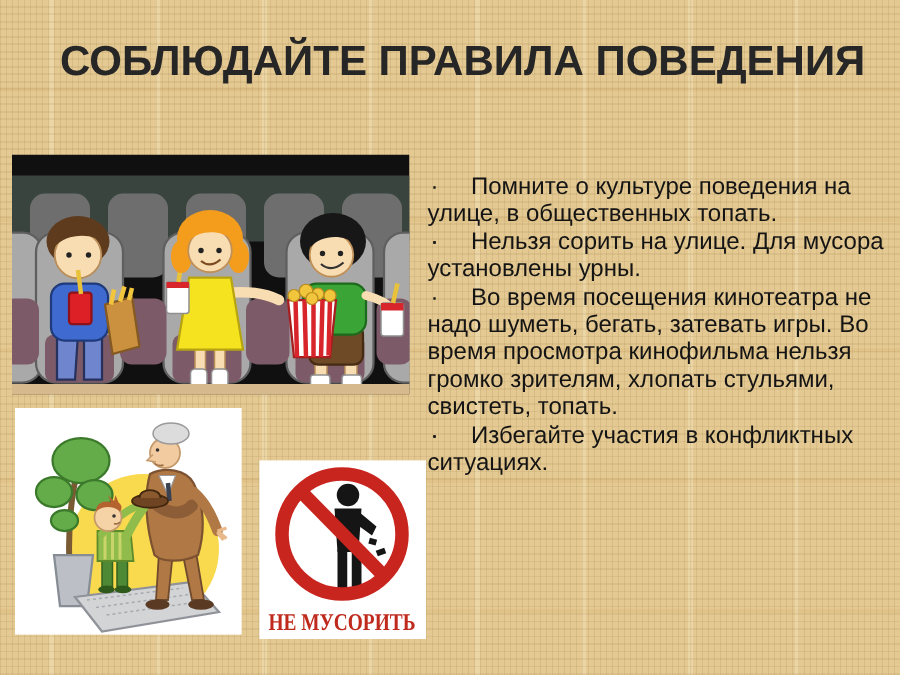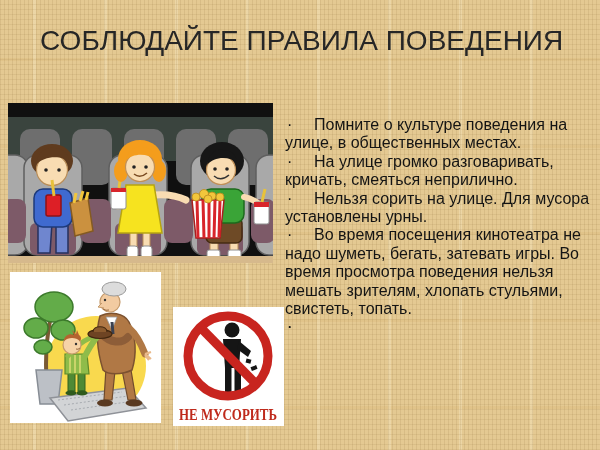--- a/index.html
+++ b/index.html
@@ -17,21 +17,21 @@
       repeating-linear-gradient(90deg, transparent 0px, transparent 33px, rgba(255,246,216,0.28) 33px, rgba(255,246,216,0.28) 36px, transparent 36px, transparent 71px),
       repeating-linear-gradient(0deg, transparent 0px, transparent 41px, rgba(210,170,100,0.18) 41px, rgba(210,170,100,0.18) 44px, transparent 44px, transparent 87px);
   }
 
   .title {
     position: absolute;
     left: 40px;
     top: 24px;
     font-size: 28px;
     line-height: 33px;
-    font-weight: 400;
+    font-weight: 700;
     color: #262626;
     letter-spacing: 0px;
     white-space: nowrap;
   }
 
   .rules {
     position: absolute;
     left: 285px;
     top: 116px;
     width: 312px;
@@ -235,32 +235,32 @@
         <rect x="72" y="66" width="5" height="4" transform="rotate(30 74 68)"></rect>
       </g>
       <circle cx="55" cy="49" r="40" fill="none" stroke="#c8251f" stroke-width="9"></circle>
       <line x1="28" y1="21" x2="83" y2="77" stroke="#c8251f" stroke-width="9"></line>
       <text x="55" y="113" text-anchor="middle" font-family="Liberation Serif, serif" font-size="16" font-weight="bold" fill="#bf2a1c" textLength="98" lengthAdjust="spacingAndGlyphs">НЕ МУСОРИТЬ</text>
     </svg>
   </div>
 
   <div class="rules">
     <div class="rule">
-      <span class="bullet">·</span><span class="rule-text">Помните о культуре поведения на улице, в общественных местах.</span>
-    </div>
-    <div class="rule">
-      <span class="bullet">·</span><span class="rule-text">На улице громко разговаривать, кричать, смеяться неприлично.</span>
+      <span class="bullet">·</span><span class="rule-text">Помните о культуре поведения на улице, в общественных топать.</span>
+    </div>
+    <div class="rule">
+      <span class="bullet">·</span>
     </div>
     <div class="rule">
       <span class="bullet">·</span><span class="rule-text">Нельзя сорить на улице. Для мусора установлены урны.</span>
     </div>
     <div class="rule">
-      <span class="bullet">·</span><span class="rule-text">Во время посещения кинотеатра не надо шуметь, бегать, затевать игры. Во время просмотра поведения нельзя мешать зрителям, хлопать стульями, свистеть, топать.</span>
+      <span class="bullet">·</span><span class="rule-text">Во время посещения кинотеатра не надо шуметь, бегать, затевать игры. Во время просмотра кинофильма нельзя громко зрителям, хлопать стульями, свистеть, топать.</span>
     </div>
     <div class="rule">
       <span class="bullet">·</span>
     </div>
     <div class="rule">
-      <span class="bullet">·</span>
+      <span class="bullet">·</span><span class="rule-text">Избегайте участия в конфликтных ситуациях.</span>
     </div>
   </div>
 
 </div>
 
 </body></html>

